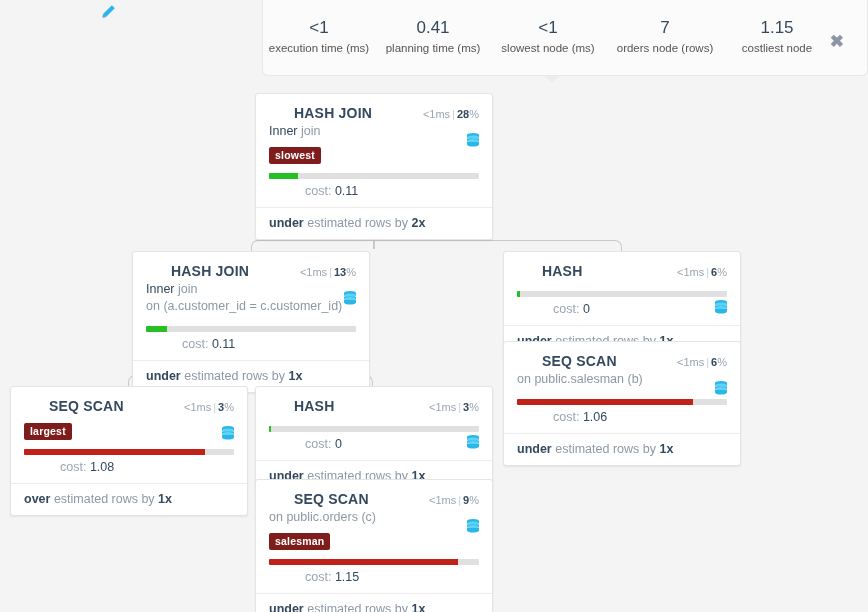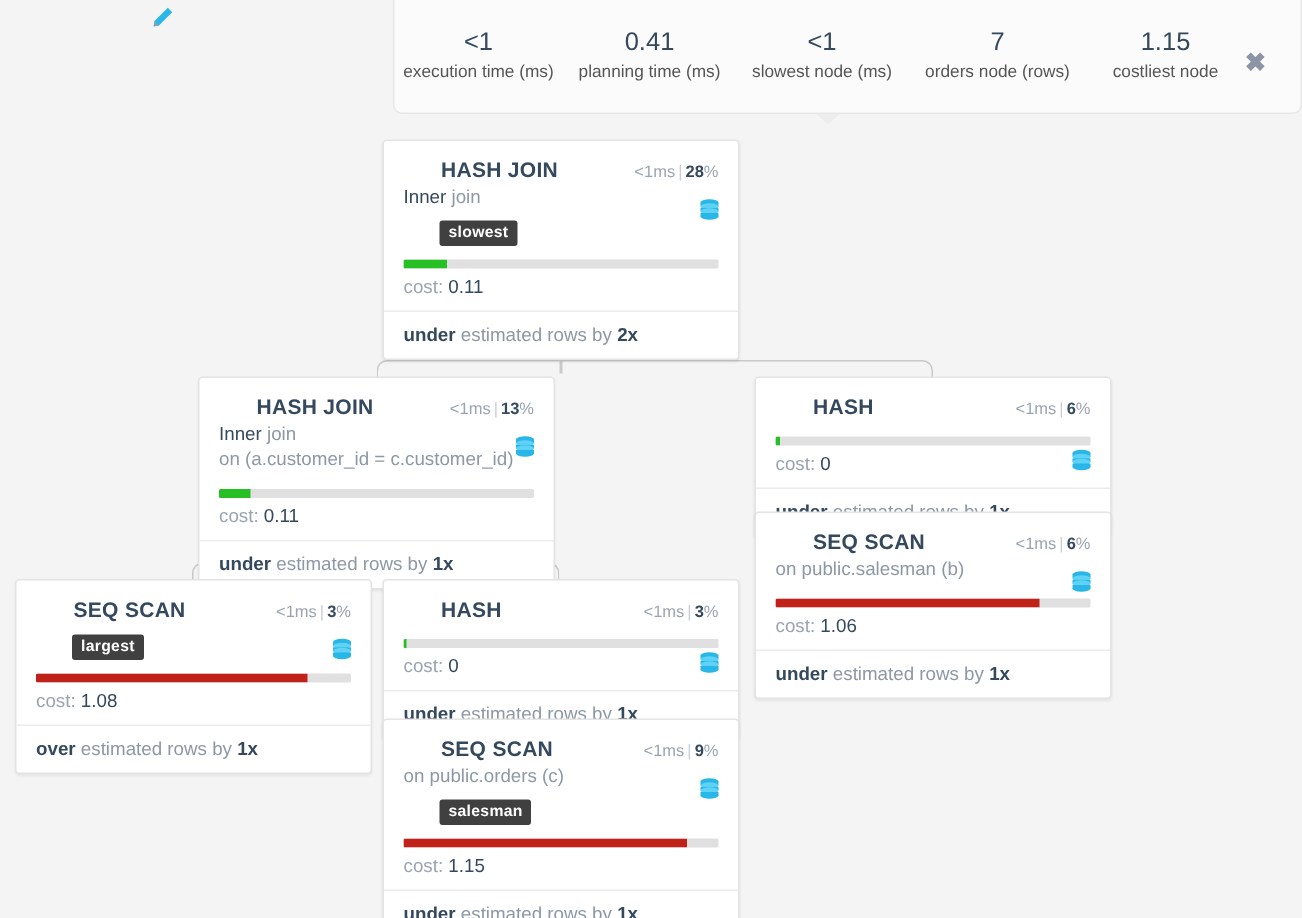--- a/index.html
+++ b/index.html
@@ -67,28 +67,28 @@
   .node-metrics .pctsym { color: #9aa4b1; font-weight: normal; }
 
   .node-body { padding: 0 13px 0 13px; position: relative; }
   .node-sub { font-size: 12.5px; color: #8d98a5; line-height: 17px; }
   .node-sub .dark { color: #34495e; }
   .db-icon {
     position: absolute; right: 11px; width: 16px; height: 16px;
   }
   .tags { padding: 5px 13px 0 13px; }
   .tag {
-    display: inline-block; background: #404040; color: #fff;
+    display: inline-block; background: #7f1d1d; color: #fff;
     font-size: 10.5px; font-weight: bold; padding: 2px 6px 3px 6px;
-    border-radius: 2px; letter-spacing: .2px; margin-left: 24px;
+    border-radius: 2px; letter-spacing: .2px;
   }
   .bar-wrap { padding: 9px 13px 0 13px; }
   .bar { height: 6px; background: #e0e0e0; border-radius: 1px; overflow: hidden; }
   .bar > div { height: 100%; }
-  .cost { padding: 5px 13px 9px 13px; font-size: 12.5px; color: #9aa4b1; }
+  .cost { padding: 5px 13px 9px 13px; font-size: 12.5px; color: #9aa4b1; margin-left: 36px; }
   .cost b { color: #34495e; font-weight: normal; }
   .node-foot {
     border-top: 1px solid #ececec;
     padding: 8px 13px 9px 13px;
     font-size: 12.5px; color: #34495e;
   }
   .node-foot .g { color: #8d98a5; }
   .node-foot b { font-weight: bold; color: #34495e; text-align: right; }
 
   

